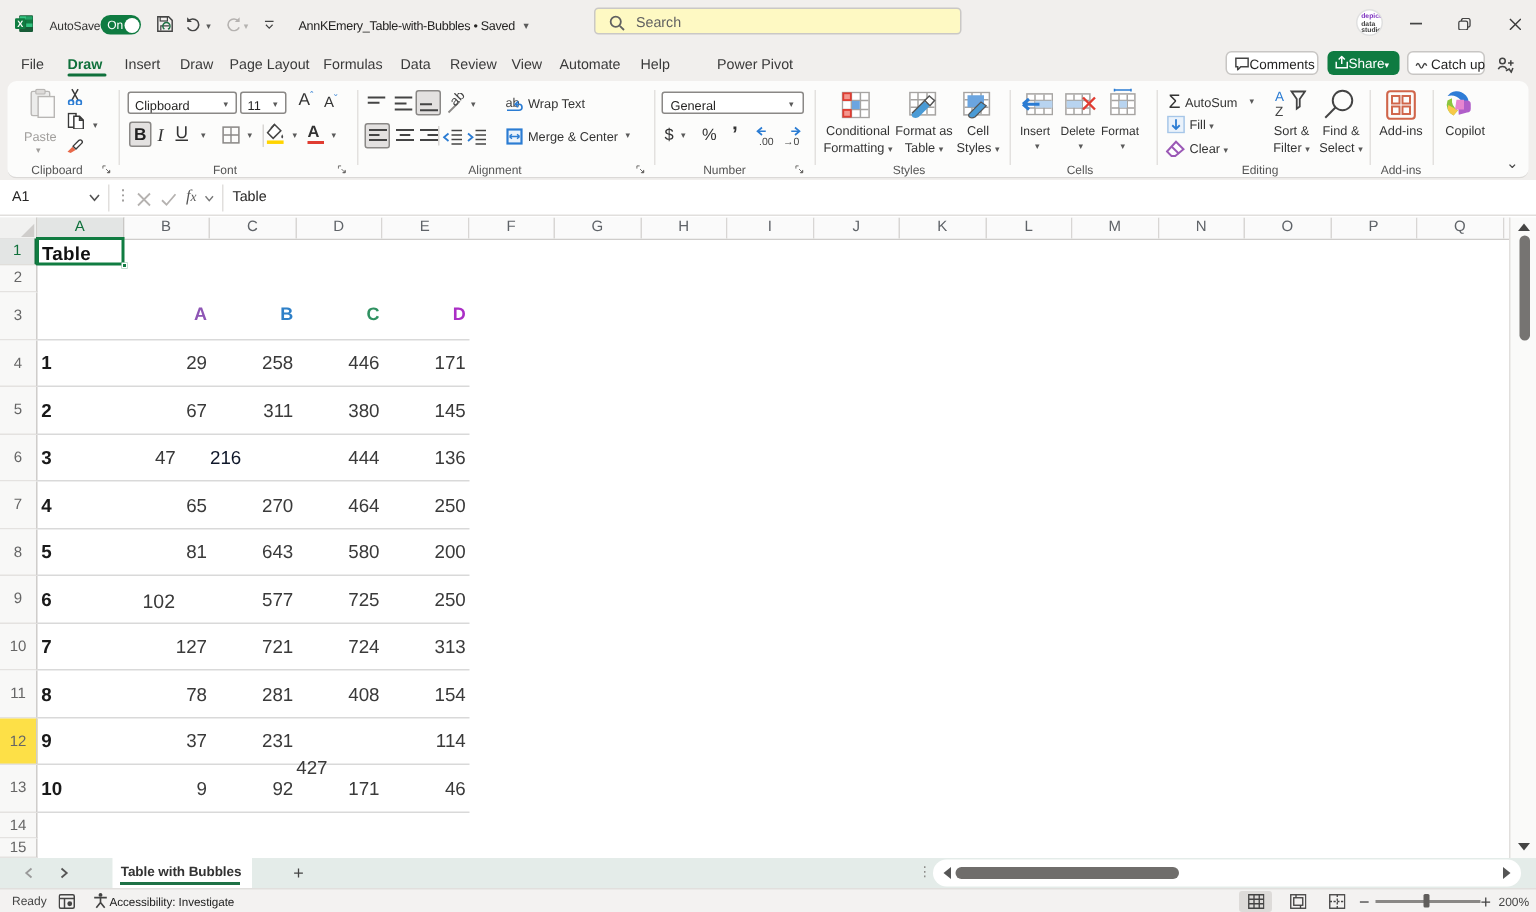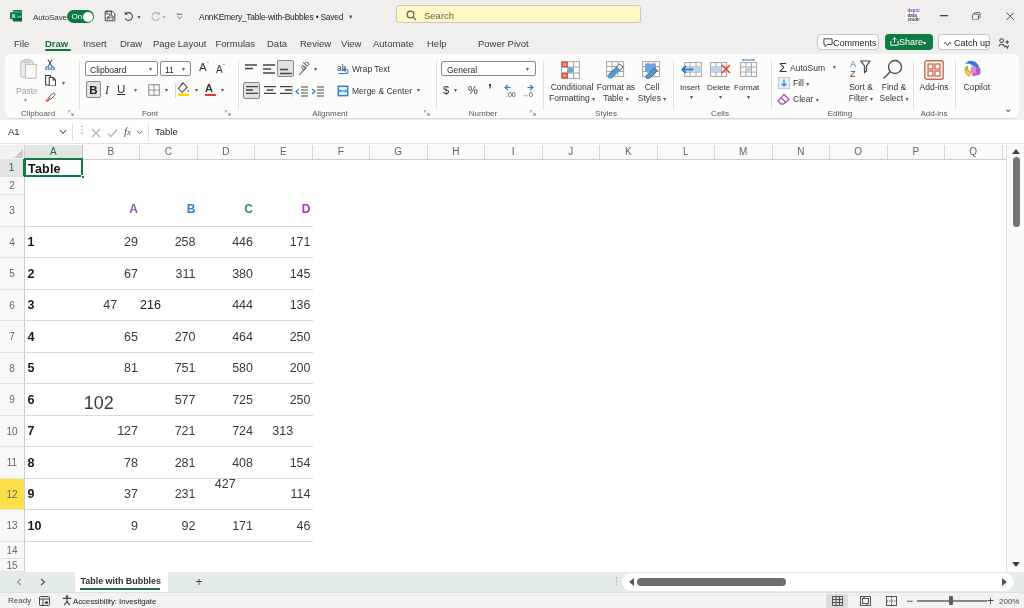--- a/index.html
+++ b/index.html
@@ -501,42 +501,42 @@
     <div class="abs" style="left:140px;top:153.0px;width:55.5px;text-align:left;font-size:12.5px;color:#0f172a">216</div>
     <div class="abs" style="left:197.5px;top:153.0px;width:55.5px;text-align:right;font-size:12.5px;color:#3a3a3a">444</div>
     <div class="abs" style="left:255px;top:153.0px;width:55.5px;text-align:right;font-size:12.5px;color:#3a3a3a">136</div>
     <div class="abs" style="left:27.5px;top:184.5px;font-size:12.5px;font-weight:bold;color:#1a1a1a">4</div>
     <div class="abs" style="left:82.5px;top:184.5px;width:55.5px;text-align:right;font-size:12.5px;color:#3a3a3a">65</div>
     <div class="abs" style="left:140px;top:184.5px;width:55.5px;text-align:right;font-size:12.5px;color:#3a3a3a">270</div>
     <div class="abs" style="left:197.5px;top:184.5px;width:55.5px;text-align:right;font-size:12.5px;color:#3a3a3a">464</div>
     <div class="abs" style="left:255px;top:184.5px;width:55.5px;text-align:right;font-size:12.5px;color:#3a3a3a">250</div>
     <div class="abs" style="left:27.5px;top:216.0px;font-size:12.5px;font-weight:bold;color:#1a1a1a">5</div>
     <div class="abs" style="left:82.5px;top:216.0px;width:55.5px;text-align:right;font-size:12.5px;color:#3a3a3a">81</div>
-    <div class="abs" style="left:140px;top:216.0px;width:55.5px;text-align:right;font-size:12.5px;color:#3a3a3a">751</div>
+    <div class="abs" style="left:140px;top:216.0px;width:55.5px;text-align:right;font-size:12.5px;color:#3a3a3a">643</div>
     <div class="abs" style="left:197.5px;top:216.0px;width:55.5px;text-align:right;font-size:12.5px;color:#3a3a3a">580</div>
     <div class="abs" style="left:255px;top:216.0px;width:55.5px;text-align:right;font-size:12.5px;color:#3a3a3a">200</div>
     <div class="abs" style="left:27.5px;top:247.5px;font-size:12.5px;font-weight:bold;color:#1a1a1a">6</div>
-    <div class="abs" style="left:71px;top:247.5px;width:55.5px;text-align:center;font-size:18px;color:#3a3a3a">102</div>
+    <div class="abs" style="left:95px;top:247.5px;width:55.5px;text-align:left;font-size:13px;color:#3a3a3a">102</div>
     <div class="abs" style="left:140px;top:247.5px;width:55.5px;text-align:right;font-size:12.5px;color:#3a3a3a">577</div>
     <div class="abs" style="left:197.5px;top:247.5px;width:55.5px;text-align:right;font-size:12.5px;color:#3a3a3a">725</div>
     <div class="abs" style="left:255px;top:247.5px;width:55.5px;text-align:right;font-size:12.5px;color:#3a3a3a">250</div>
     <div class="abs" style="left:27.5px;top:279.0px;font-size:12.5px;font-weight:bold;color:#1a1a1a">7</div>
     <div class="abs" style="left:82.5px;top:279.0px;width:55.5px;text-align:right;font-size:12.5px;color:#3a3a3a">127</div>
     <div class="abs" style="left:140px;top:279.0px;width:55.5px;text-align:right;font-size:12.5px;color:#3a3a3a">721</div>
     <div class="abs" style="left:197.5px;top:279.0px;width:55.5px;text-align:right;font-size:12.5px;color:#3a3a3a">724</div>
-    <div class="abs" style="left:255px;top:279.0px;width:55.5px;text-align:center;font-size:12.5px;color:#3a3a3a">313</div>
+    <div class="abs" style="left:255px;top:279.0px;width:55.5px;text-align:right;font-size:12.5px;color:#3a3a3a">313</div>
     <div class="abs" style="left:27.5px;top:310.5px;font-size:12.5px;font-weight:bold;color:#1a1a1a">8</div>
     <div class="abs" style="left:82.5px;top:310.5px;width:55.5px;text-align:right;font-size:12.5px;color:#3a3a3a">78</div>
     <div class="abs" style="left:140px;top:310.5px;width:55.5px;text-align:right;font-size:12.5px;color:#3a3a3a">281</div>
     <div class="abs" style="left:197.5px;top:310.5px;width:55.5px;text-align:right;font-size:12.5px;color:#3a3a3a">408</div>
     <div class="abs" style="left:255px;top:310.5px;width:55.5px;text-align:right;font-size:12.5px;color:#3a3a3a">154</div>
     <div class="abs" style="left:27.5px;top:342.0px;font-size:12.5px;font-weight:bold;color:#1a1a1a">9</div>
     <div class="abs" style="left:82.5px;top:342.0px;width:55.5px;text-align:right;font-size:12.5px;color:#3a3a3a">37</div>
     <div class="abs" style="left:140px;top:342.0px;width:55.5px;text-align:right;font-size:12.5px;color:#3a3a3a">231</div>
-    <div class="abs" style="left:197.5px;top:332px;width:55.5px;text-align:center;font-size:12.5px;color:#3a3a3a">427</div>
+    <div class="abs" style="left:197.5px;top:360px;width:55.5px;text-align:left;font-size:12.5px;color:#3a3a3a">427</div>
     <div class="abs" style="left:255px;top:342.0px;width:55.5px;text-align:right;font-size:12.5px;color:#3a3a3a">114</div>
     <div class="abs" style="left:27.5px;top:373.5px;font-size:12.5px;font-weight:bold;color:#1a1a1a">10</div>
     <div class="abs" style="left:82.5px;top:373.5px;width:55.5px;text-align:right;font-size:12.5px;color:#3a3a3a">9</div>
     <div class="abs" style="left:140px;top:373.5px;width:55.5px;text-align:right;font-size:12.5px;color:#3a3a3a">92</div>
     <div class="abs" style="left:197.5px;top:373.5px;width:55.5px;text-align:right;font-size:12.5px;color:#3a3a3a">171</div>
     <div class="abs" style="left:255px;top:373.5px;width:55.5px;text-align:right;font-size:12.5px;color:#3a3a3a">46</div>
   </div>
 </div>
 <div id="vscroll" class="abs">
   <div class="abs" style="left:5px;top:4px;width:0;height:0;border-left:4px solid transparent;border-right:4px solid transparent;border-bottom:5px solid #444"></div>

